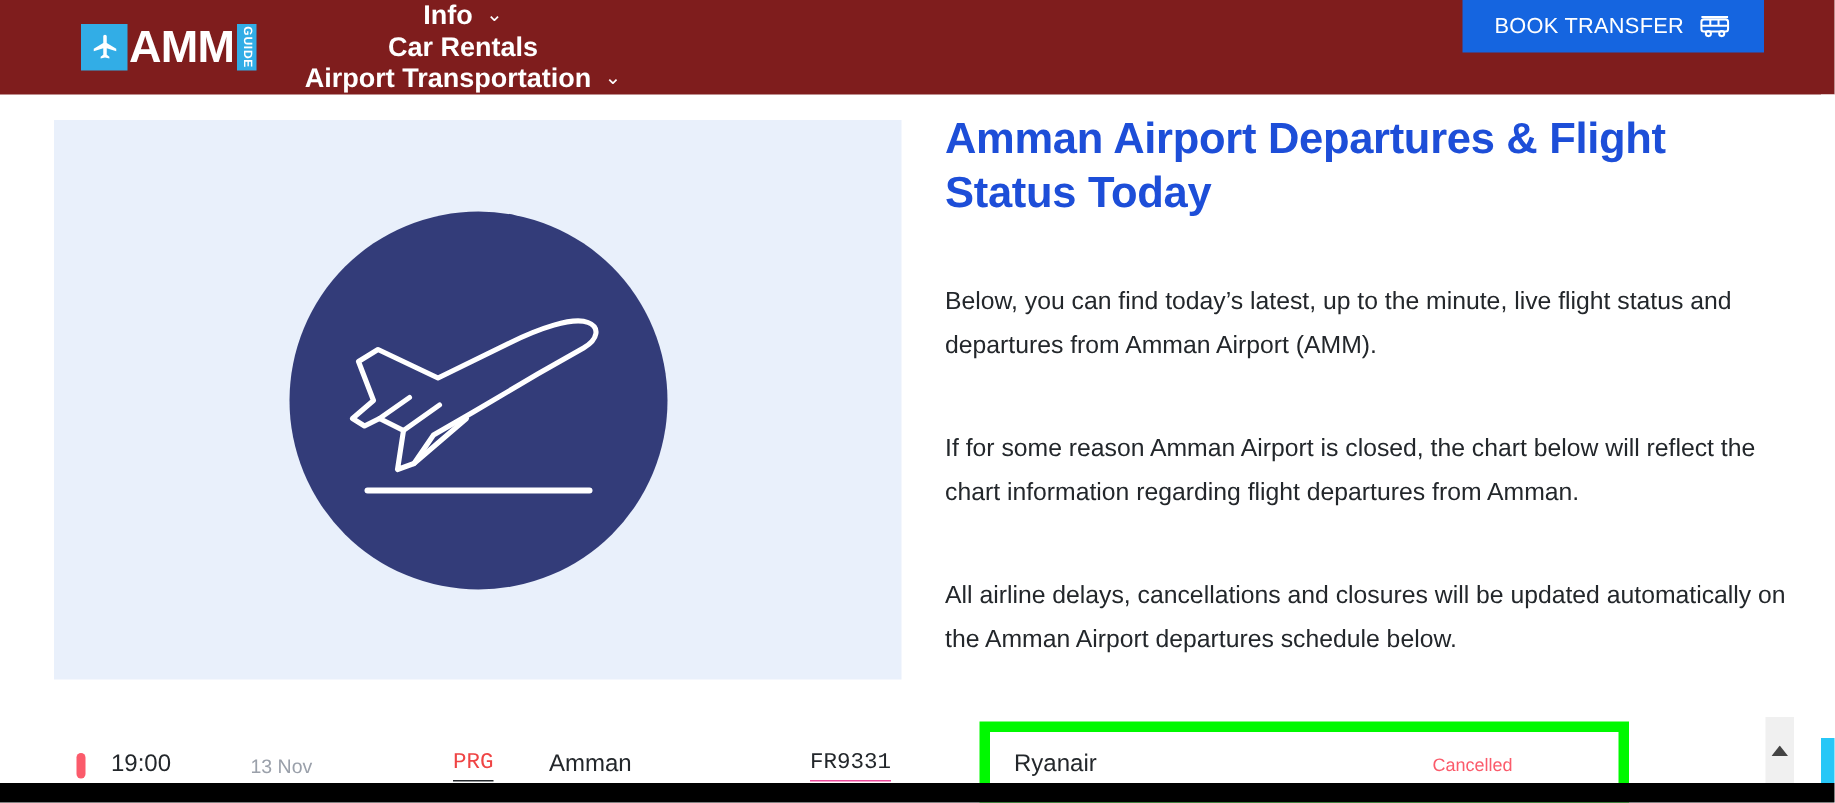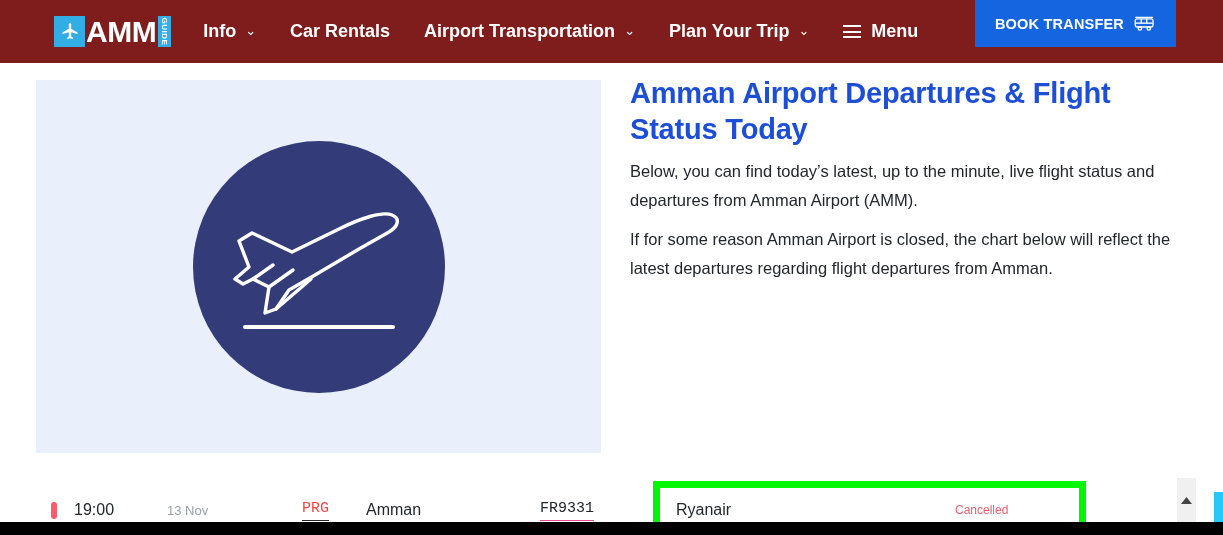--- a/index.html
+++ b/index.html
@@ -50,20 +50,21 @@
     font-weight: bold;
     letter-spacing: 0.5px;
     transform: rotate(90deg);
     white-space: nowrap;
   }
 
   .nav-items {
     display: flex; align-items: center;
     margin-left: 32px;
     height: 100%;
+    flex-direction: column;
   }
   .nav-item {
     display: flex; align-items: center;
     color: #ffffff;
     font-size: 18px;
     font-weight: bold;
     margin-right: 34px;
     cursor: pointer;
     white-space: nowrap;
   }
@@ -79,26 +80,26 @@
   .hamburger {
     display: inline-flex; flex-direction: column; justify-content: space-between;
     width: 18px; height: 13px; margin-right: 10px;
   }
   .hamburger i {
     display: block; height: 2px; width: 100%; background: #ffffff;
   }
 
   .book-transfer {
     position: absolute; top: 0; right: 47px;
-    width: 201px; height: 47px;
+    width: 201px; height: 35px;
     background: #1565E0;
     display: flex; align-items: center; justify-content: center;
     color: #ffffff;
     font-size: 14.5px;
-    font-weight: bold;
+    font-weight: normal;
     letter-spacing: 0.2px;
     cursor: pointer;
     text-align: right;
   }
   .book-transfer .bus-icon { margin-left: 10px; display: flex; align-items: center; }
 
   
   .content { position: absolute; top: 63px; left: 0; width: 1223px; }
 
   .hero-box {
@@ -119,21 +120,21 @@
     color: #1d4ed8;
     font-size: 29px;
     font-weight: bold;
     line-height: 36px;
     letter-spacing: -0.2px;
   }
   .article p {
     color: #23272B;
     font-size: 16.5px;
     line-height: 29px;
-    margin-top: 10px;
+    margin-top: 40px;
   }
 
   
   .flight-row {
     position: absolute; left: 0; top: 419px;
     width: 1223px; height: 56px;
     display: flex; align-items: center;
     background: #ffffff;
   }
   .fr-indicator {
@@ -287,21 +288,22 @@
         <path d="M57 122 L92 92"></path>
         <path d="M50 100 L74 83"></path>
         <line x1="26" y1="140" x2="174" y2="140" stroke-width="4"></line>
       </svg>
     </div>
   </div>
 
   <div class="article">
     <h1>Amman Airport Departures &amp; Flight Status Today</h1>
     <p>Below, you can find today’s latest, up to the minute, live flight status and departures from Amman Airport (AMM).</p>
-    <p>If for some reason Amman Airport is closed, the chart below will reflect the latest departures regarding flight departures from Amman.</p>
+    <p>If for some reason Amman Airport is closed, the chart below will reflect the chart information regarding flight departures from Amman.</p>
+    <p>All airline delays, cancellations and closures will be updated automatically on the Amman Airport departures schedule below.</p>
   </div>
 
   <div class="flight-row">
     <span class="fr-indicator"></span>
     <span class="fr-time">19:00</span>
     <span class="fr-date">13 Nov</span>
     <span class="fr-code">PRG</span>
     <span class="fr-city">Amman</span>
     <span class="fr-flightno">FR9331</span>
     <span class="fr-airline">Ryanair</span>

